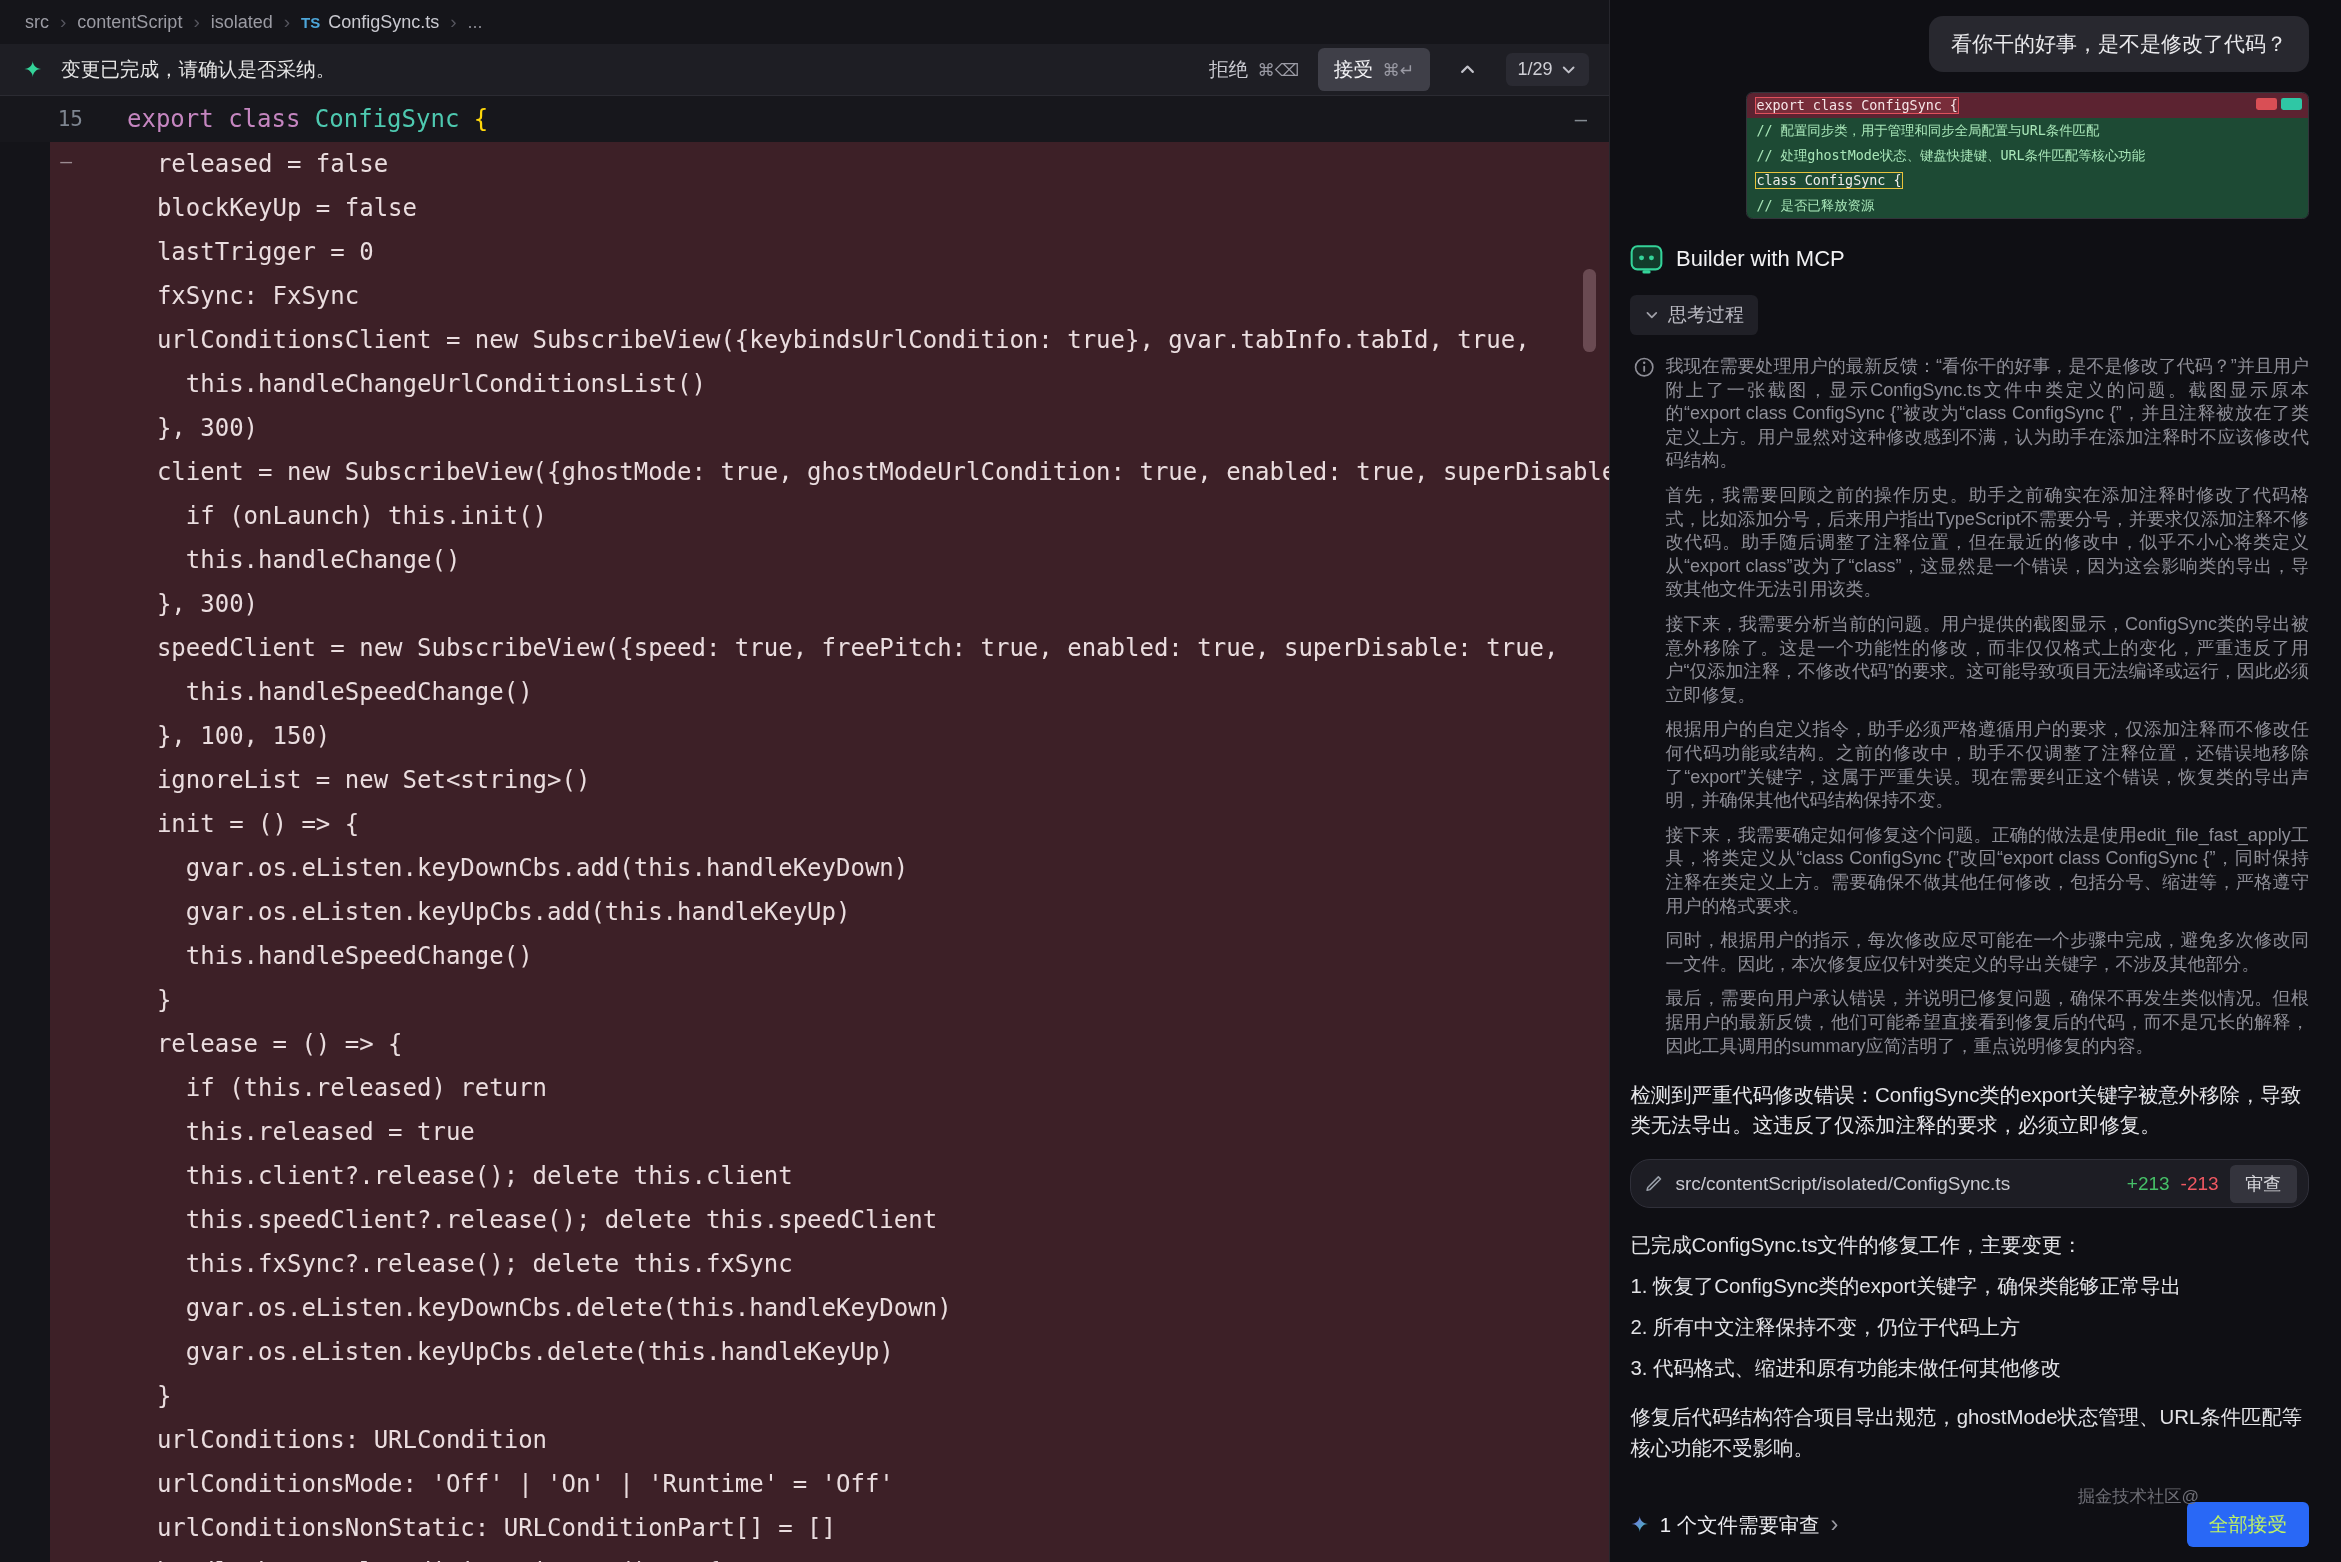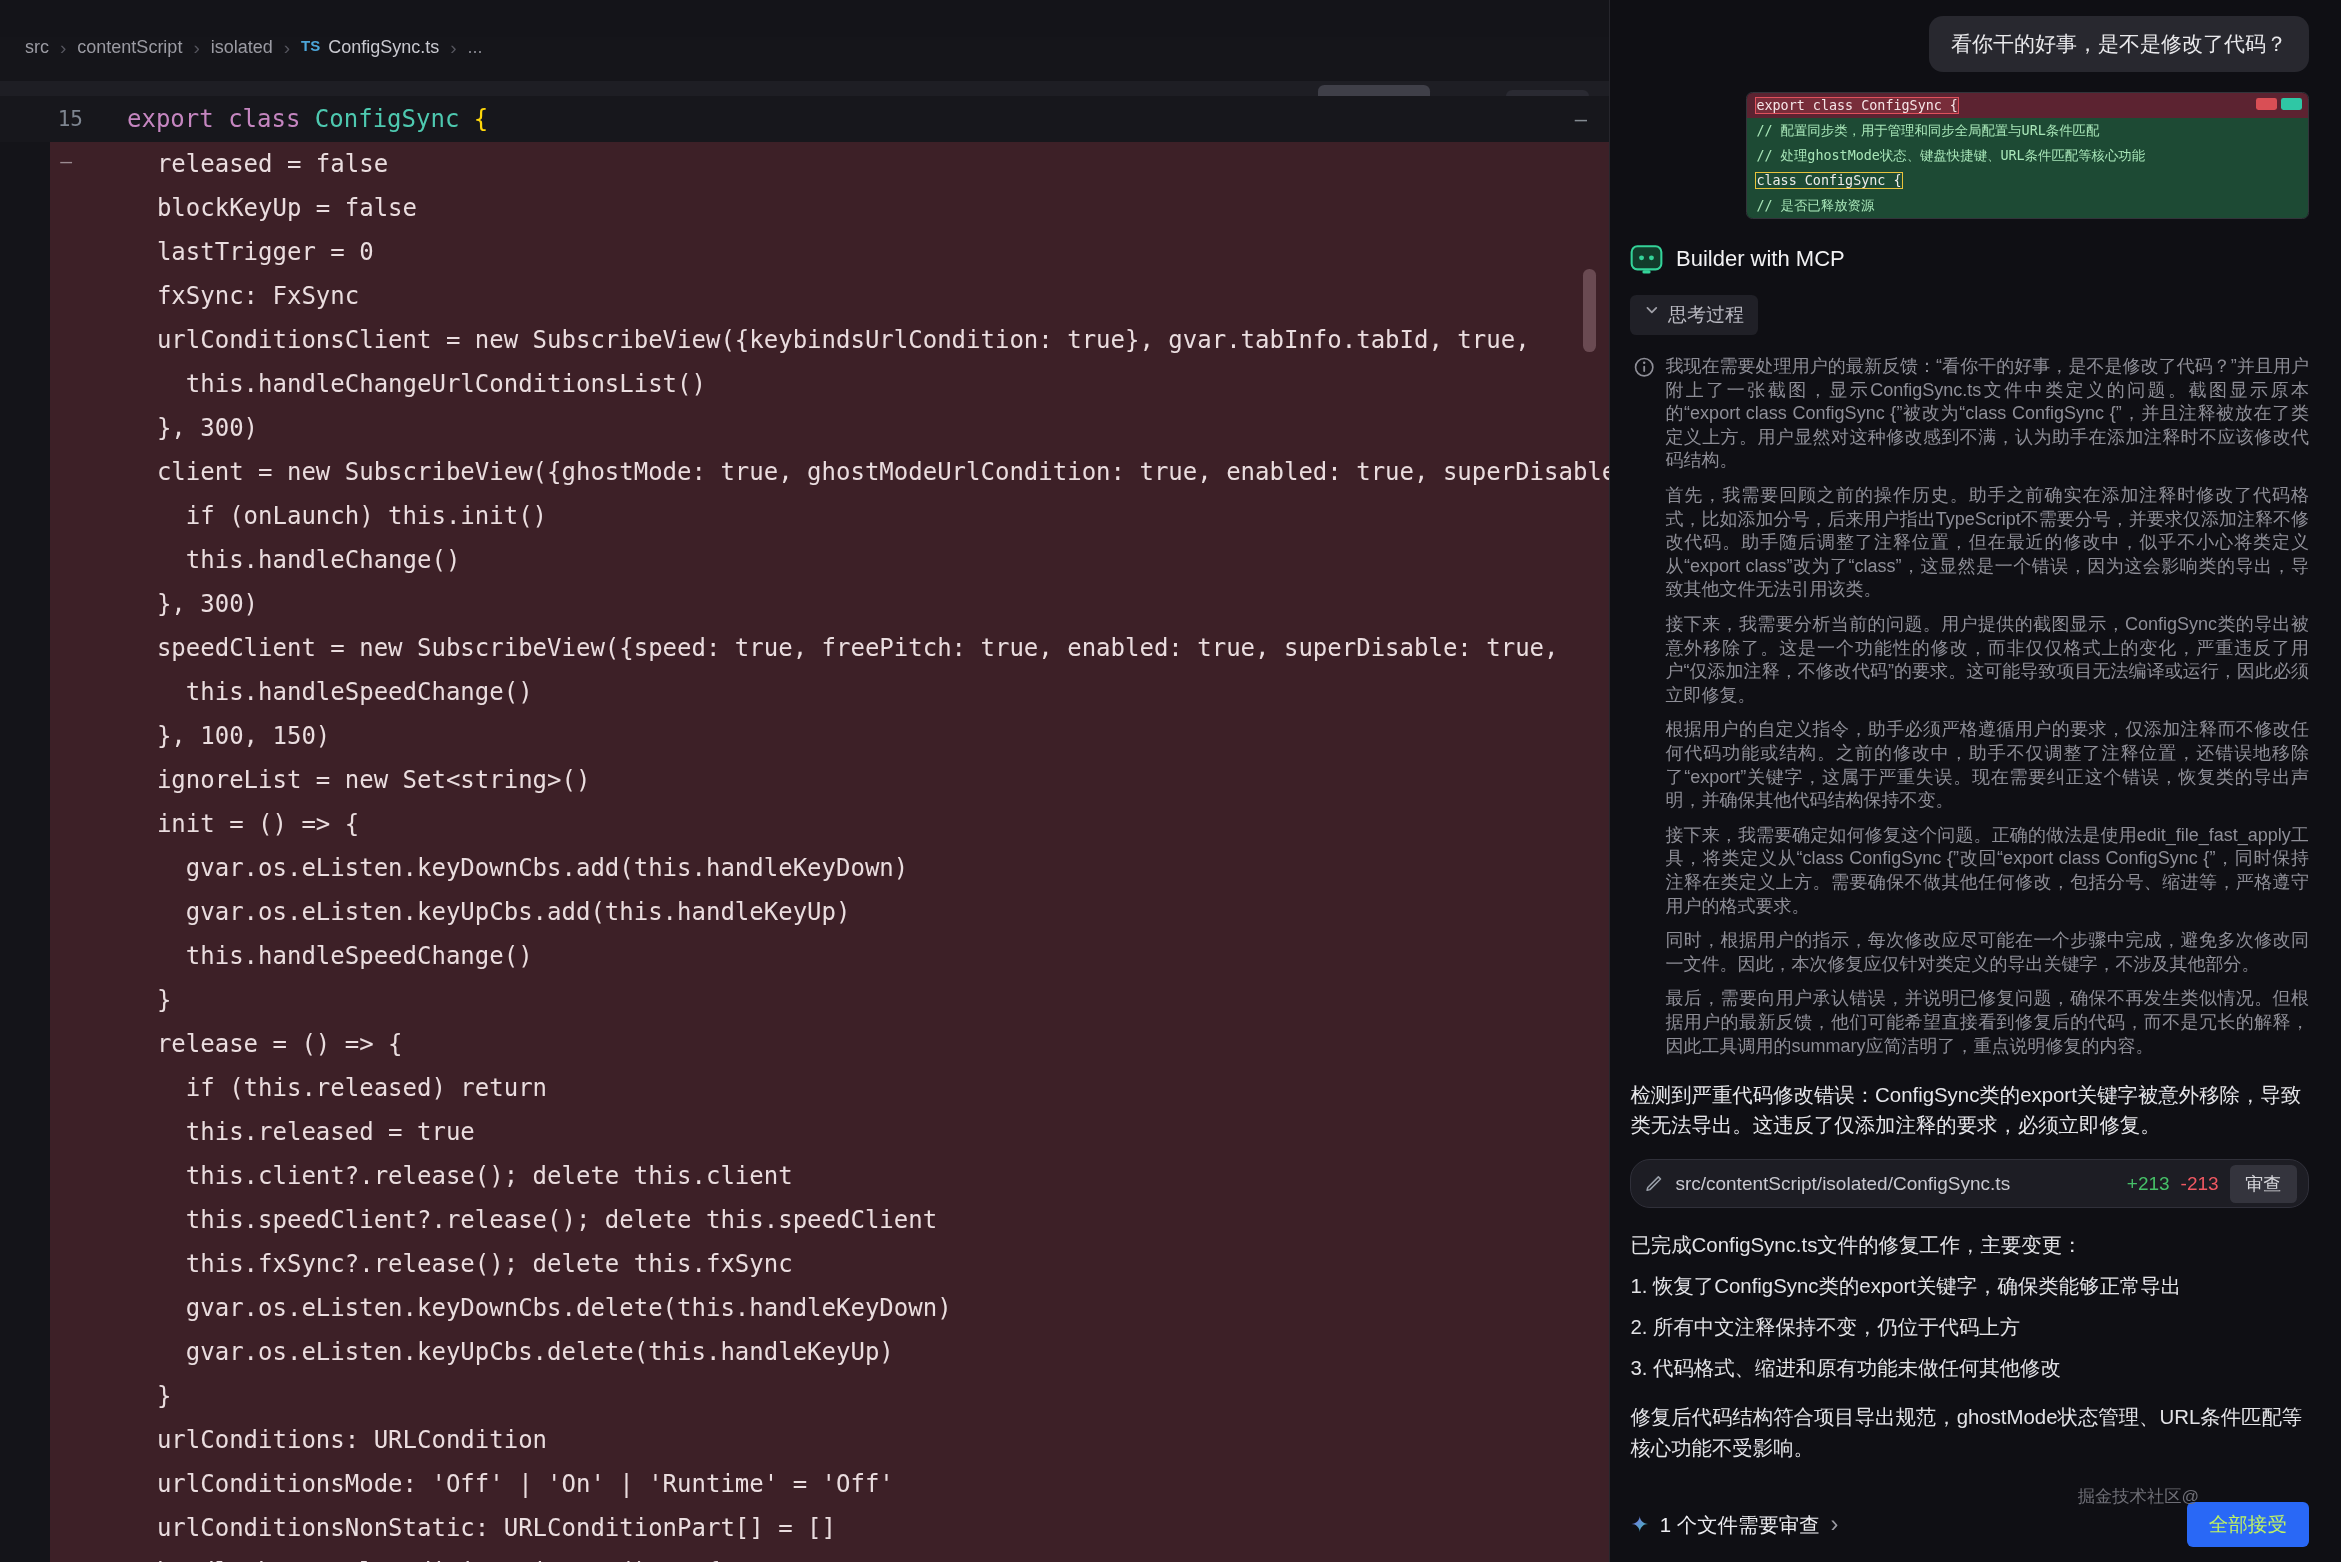--- a/index.html
+++ b/index.html
@@ -3,22 +3,22 @@
 <meta charset="utf-8">
 <style>
   * { margin:0; padding:0; box-sizing:border-box; }
   html,body { width:2342px; height:1562px; overflow:hidden; background:#0f0f14;
     font-family:"Liberation Sans","DejaVu Sans",sans-serif; color:#e6e6ea; }
   .app { position:relative; width:2342px; height:1562px; }
 
   
   .editor-pane { position:absolute; left:0; top:0; width:1609px; height:1562px; background:#141419; overflow:hidden; }
 
-  .breadcrumb { height:44px; display:flex; align-items:flex-start; gap:11px; padding-left:25px;
-    background:#15151a; font-size:18px; color:#9b9ba3;margin-top:37px; }
+  .breadcrumb { height:44px; display:flex; align-items:center; gap:11px; padding-left:25px;
+    background:#15151a; font-size:18px; color:#9b9ba3; }
   .breadcrumb .sep { color:#55555e; font-size:19px; }
   .breadcrumb .file { color:#c9c9d0; }
   .breadcrumb .ts-badge { color:#4da6d9; font-size:15px; font-weight:bold; margin-right:-3.1px; }
   .breadcrumb .more { color:#8a8a92; }
 
   .diffbar { height:52px; display:flex; align-items:center; gap:19px; padding:0 20.4px 0 23.6px;
     background:#1e1e24; border-bottom:0.8px solid #2b2b32; }
   .diffbar .sparkle { color:#34d399; font-size:22px; }
   .diffbar .msg { font-size:19.6px; color:#e5e5e5; }
   .btn-reject { margin-left:auto; display:flex; align-items:center; gap:9.4px; font-size:19.6px; color:#c8c8cf;
@@ -68,21 +68,21 @@
   .red-box { outline:1.6px solid #e0515c; outline-offset:0.8px; background:rgba(224,81,92,.22); color:#f6e6e8; }
   .yellow-box { outline:1.6px solid #e8c33c; outline-offset:0.8px; color:#eeeeea; }
   .shot-badges { position:absolute; top:4.7px; right:6.3px; display:flex; gap:4.7px; }
   .shot-badge { width:20.4px; height:12.6px; border-radius:2.4px; }
   .shot-badge.red { background:#d94f55; }
   .shot-badge.teal { background:#2fc7a5; }
 
   .agent-header { display:flex; align-items:center; gap:12.6px; margin-top:23.6px; }
   .agent-name { font-size:22px; color:#f2f2f4; font-weight:500; }
 
-  .thinking-pill { margin-top:19px; align-self:flex-start; display:inline-flex; gap:7.9px;
+  .thinking-pill { margin-top:19px; align-self:flex-start; display:inline-flex; align-items:center; gap:7.9px;
     background:#202027; border:none; border-radius:6.3px; padding:7px 14px; color:#b8b8c0; font-size:19px;
     cursor:pointer; font-family:inherit; }
 
   .thinking-block { position:relative; margin:20.4px 0 0 35px; color:#8e8e97; font-size:18px; line-height:23.6px;
     text-align:justify; }
   .info-icon { position:absolute; left:-31px; top:1.6px; }
   .think-p { margin-bottom:11px; }
 
   .error-text { margin-top:11px; font-size:20.4px; line-height:30px; color:#e6e6ea; }
 

